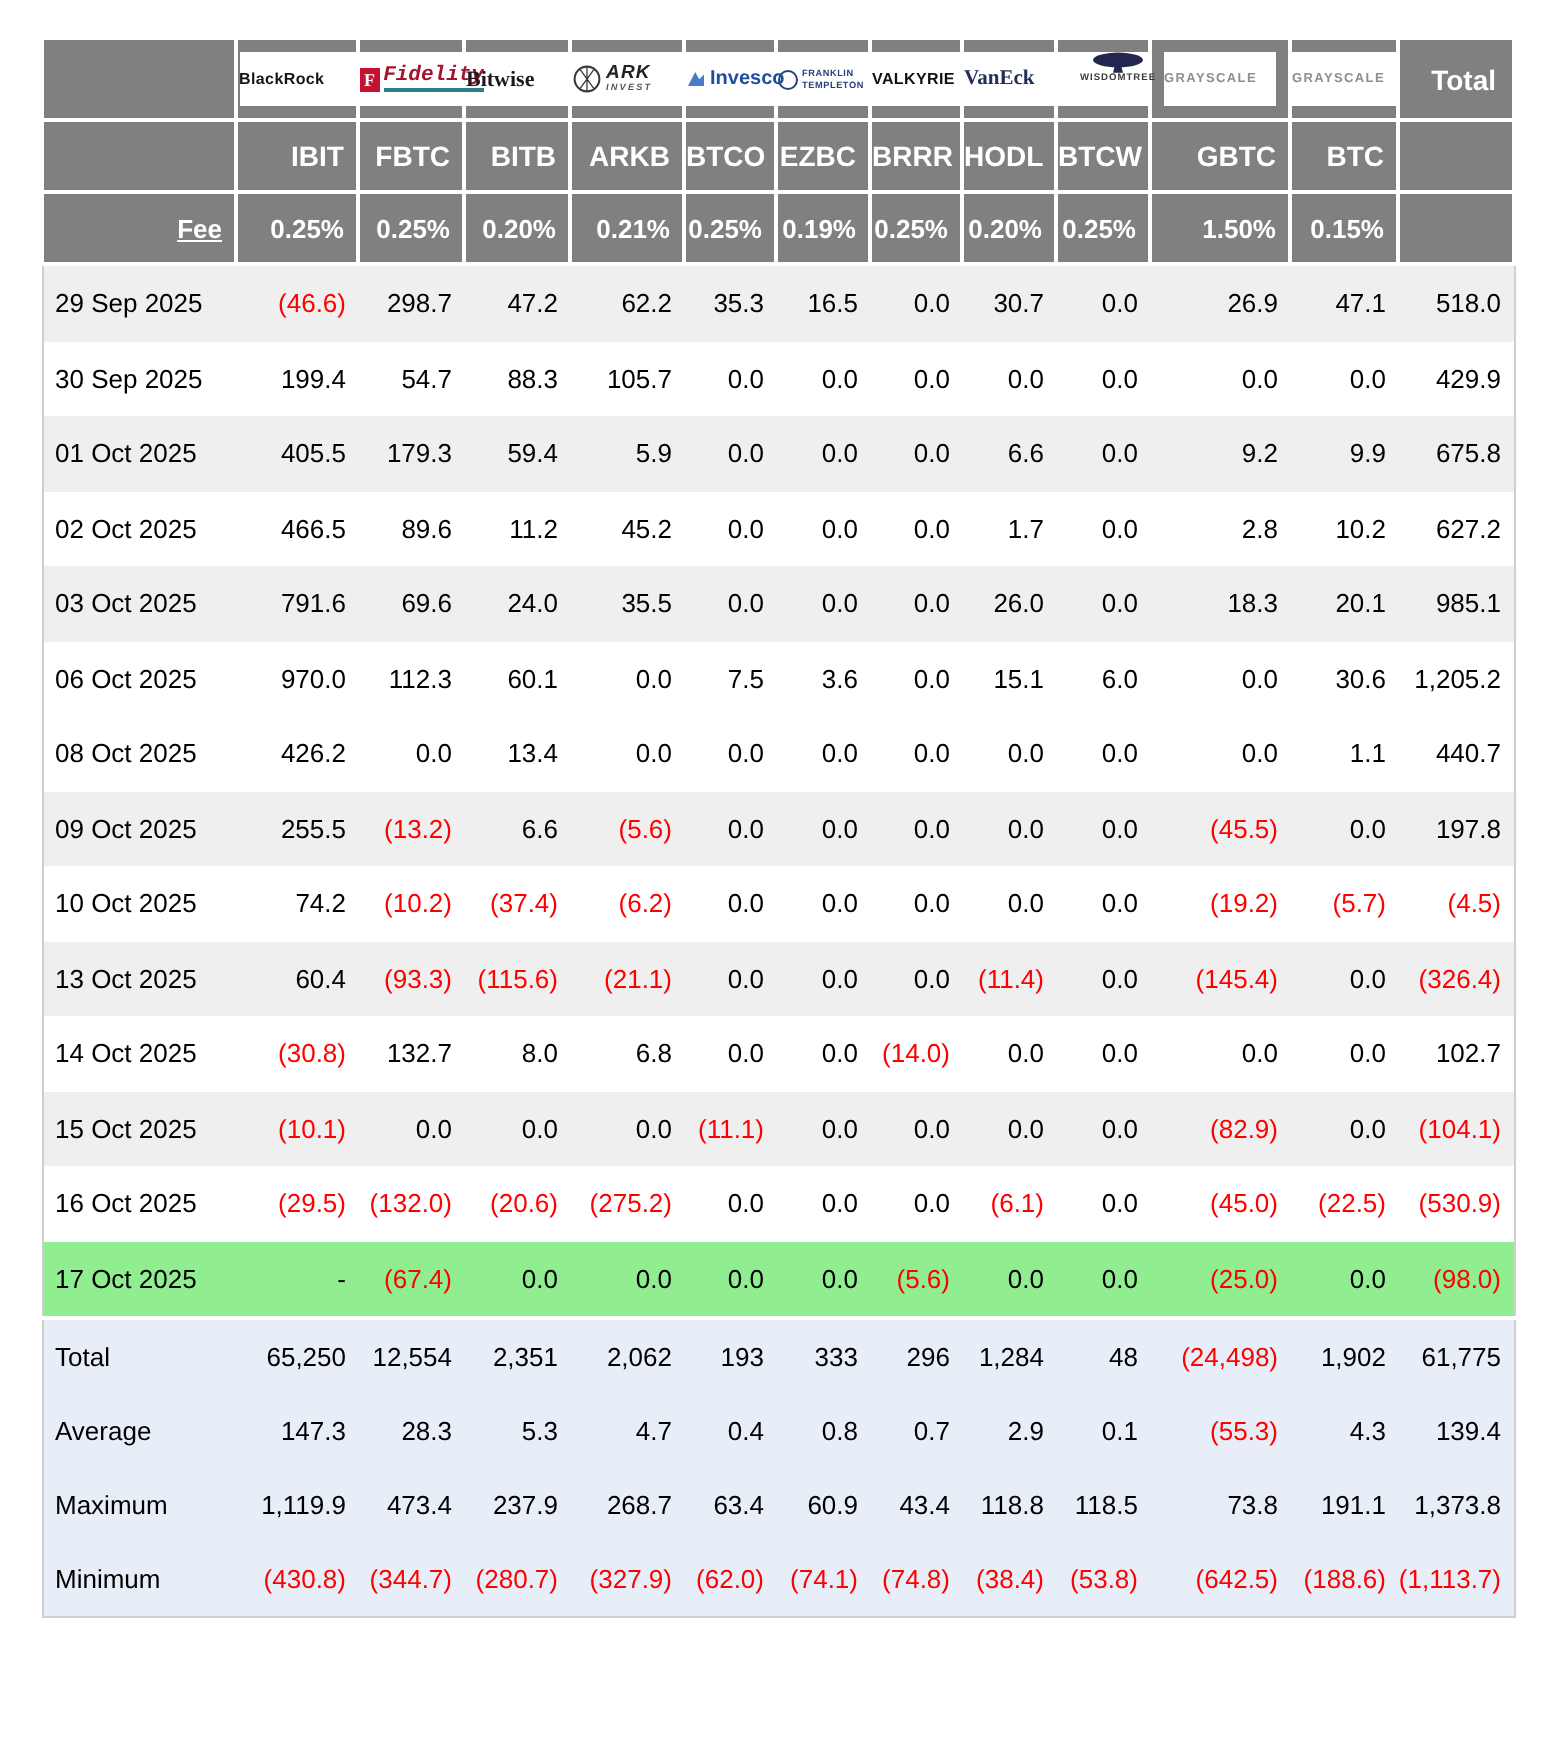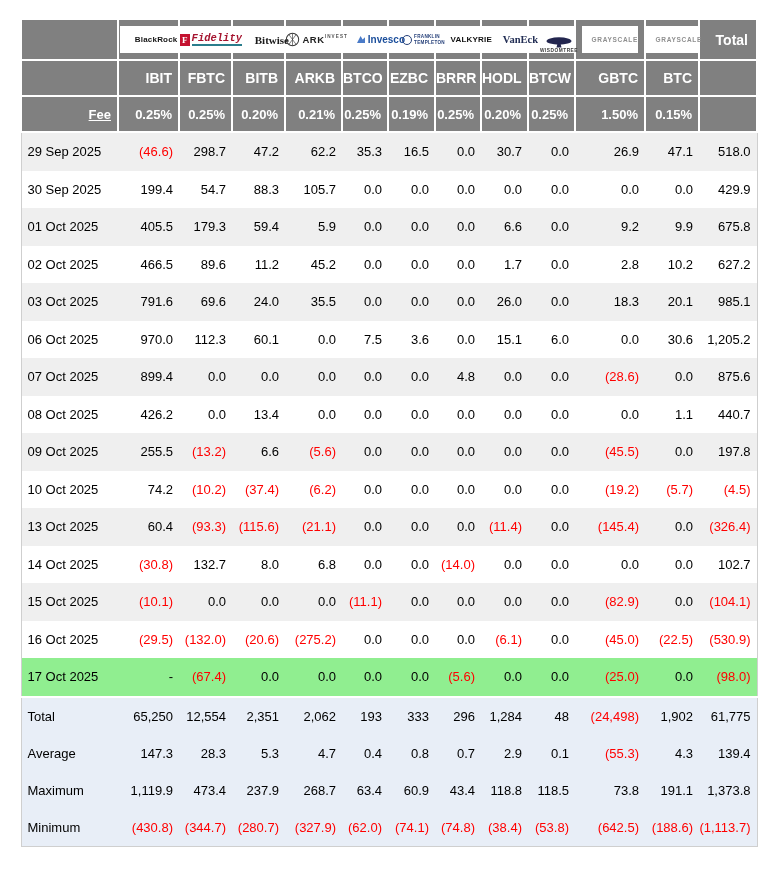--- a/index.html
+++ b/index.html
@@ -8,32 +8,32 @@
 
   
   thead th{background:#808080;border:2px solid #fff;padding:0;font-weight:bold;color:#fff;vertical-align:middle;}
   tr.hr-logo th{height:39px;}
   tr.hr-tick th{height:34px;font-size:14px;text-align:right;padding-right:6px;}
   tr.hr-fee th{height:34px;font-size:13px;text-align:right;padding-right:6px;}
   th.fee-label{text-align:right;padding-left:6px !important;text-decoration:underline;}
   th.total-h{font-size:14px;text-align:right;padding-right:8px;}
 
   
-  .logo-box{width:56px;height:27px;background:#fff;display:flex;align-items:center;justify-content:flex-end;gap:2px;margin:0 auto;overflow:hidden;}
+  .logo-box{width:56px;height:27px;background:#fff;display:flex;align-items:center;justify-content:flex-start;gap:2px;margin:0 auto;overflow:hidden;}
   .lg-ark,.lg-fidelity,.lg-invesco{width:62px;}
   .lg-wisdomtree{width:60px;flex-direction:column;gap:0;}
   .lg-blackrock{width:58px;}
   .lg-blackrock .lg-tx{font-size:8px;font-weight:bold;color:#141414;letter-spacing:.2px;}
   .fid-sq{width:12px;height:12px;background:#c41230;color:#fff;font-family:"Liberation Serif",serif;font-size:9px;font-weight:bold;display:inline-flex;align-items:center;justify-content:center;}
   .fid-wrap{display:inline-flex;flex-direction:column;line-height:1;}
   .fid-tx{font-family:Liberation Mono, monospace;font-style:italic;font-weight:bold;font-size:10.5px;color:#a5142f;}
   .fid-bar{display:block;height:2px;margin-top:1px;background:#2a7d8c;}
   .lg-bitwise .lg-tx{font-family:"Liberation Serif",serif;font-size:11px;color:#1a1a1a;}
   .ark-circ{display:inline-flex;}
-  .ark-tx{display:inline-flex;line-height:1;align-items:flex-start;}
+  .ark-tx{display:inline-flex;flex-direction:column;line-height:1;align-items:flex-start;font-style:italic;}
   .ark-tx .a1{font-size:9.5px;font-weight:bold;color:#222;letter-spacing:.6px;}
   .ark-tx .a2{font-size:4.6px;color:#555;letter-spacing:1.1px;}
   .inv-ic{display:inline-flex;}
   .inv-tx{font-size:10px;font-weight:bold;color:#1c4f9c;}
   .fr-ic{width:8px;height:8px;border:1.2px solid #27417a;border-radius:50%;display:inline-block;}
   .fr-tx{display:inline-flex;flex-direction:column;line-height:1.2;align-items:flex-start;}
   .fr-tx span{font-size:4.6px;font-weight:bold;color:#27417a;letter-spacing:.3px;}
   .lg-valkyrie .lg-tx{font-size:8px;font-weight:bold;color:#101010;letter-spacing:.2px;}
   .lg-vaneck .lg-tx{font-family:"Liberation Serif",serif;font-size:10.5px;font-weight:bold;color:#232f55;}
   .wt-ic{display:inline-flex;line-height:0;}
@@ -272,35 +272,20 @@
           <td class="num">0.0</td>
           <td class="num">7.5</td>
           <td class="num">3.6</td>
           <td class="num">0.0</td>
           <td class="num">15.1</td>
           <td class="num">6.0</td>
           <td class="num">0.0</td>
           <td class="num">30.6</td>
           <td class="num">1,205.2</td>
         </tr>
-        <tr class="alt">
-          <td class="date">07 Oct 2025</td>
-          <td class="num">899.4</td>
-          <td class="num">0.0</td>
-          <td class="num">0.0</td>
-          <td class="num">0.0</td>
-          <td class="num">0.0</td>
-          <td class="num">0.0</td>
-          <td class="num">4.8</td>
-          <td class="num">0.0</td>
-          <td class="num">0.0</td>
-          <td class="num neg">(28.6)</td>
-          <td class="num">0.0</td>
-          <td class="num">875.6</td>
-        </tr>
         <tr>
           <td class="date">08 Oct 2025</td>
           <td class="num">426.2</td>
           <td class="num">0.0</td>
           <td class="num">13.4</td>
           <td class="num">0.0</td>
           <td class="num">0.0</td>
           <td class="num">0.0</td>
           <td class="num">0.0</td>
           <td class="num">0.0</td>

